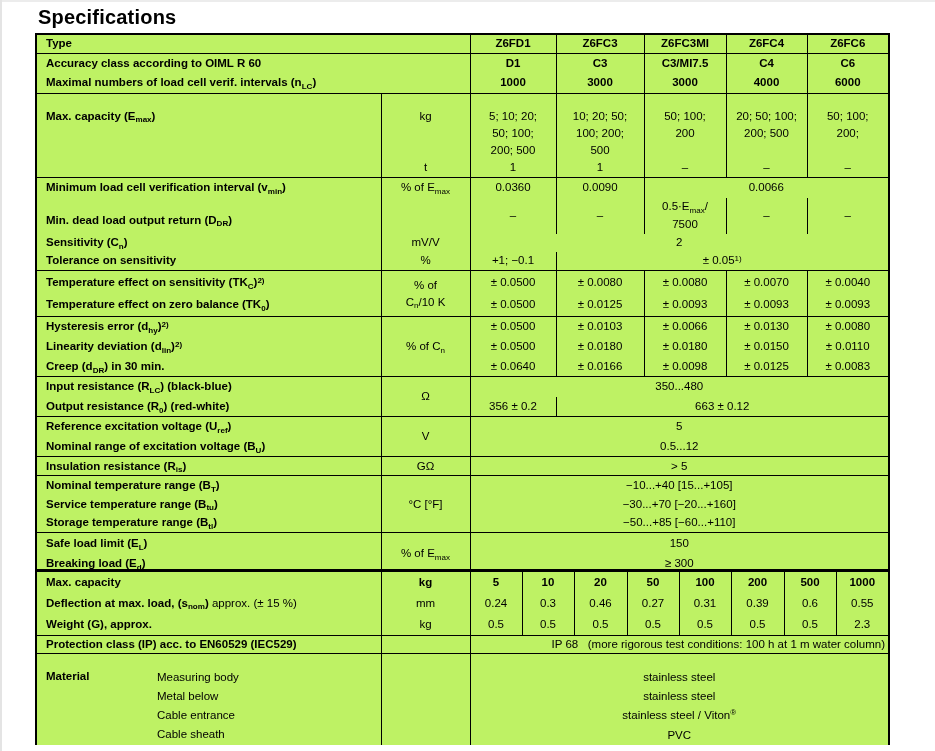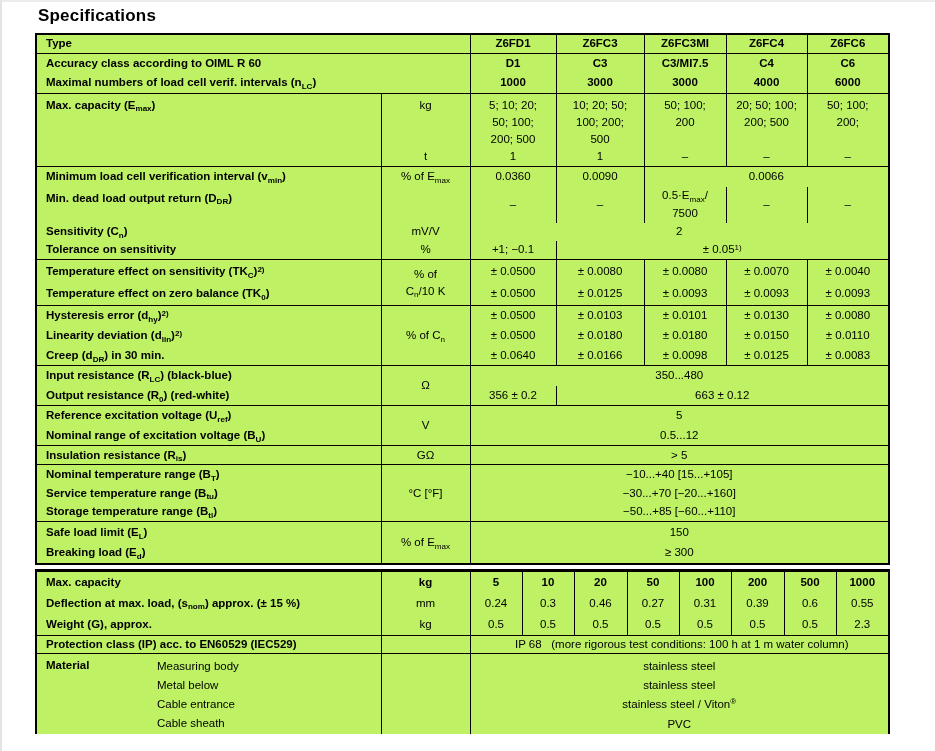--- a/index.html
+++ b/index.html
@@ -1,32 +1,32 @@
 <!DOCTYPE html>
 <html><head>
 <meta charset="utf-8">
 <style>
   *{box-sizing:border-box;margin:0;padding:0}
   html,body{width:935px;height:751px}
   body{background:#fff;font-family:"Liberation Sans",sans-serif;color:#000;overflow:hidden}
   .page{position:relative;width:935px;height:751px;background:#fff}
   .edge-top{position:absolute;left:0;top:0;width:935px;height:2px;background:#ececec}
   .edge-left{position:absolute;left:0;top:0;width:2px;height:751px;background:#e4e4e4}
-  .title{position:absolute;left:38px;top:6px;font-size:17px;font-weight:bold;letter-spacing:.2px}
+  .title{position:absolute;left:38px;top:6px;font-size:20px;font-weight:bold;letter-spacing:.2px}
   table{position:absolute;left:35px;border-collapse:collapse;table-layout:fixed;background:#bef264;border:2px solid #000}
   #t1{top:33px;width:853px}
   #t2{top:569px;width:853px;border-top:3px solid #000;border-bottom:none}
   td{padding:0 3px;text-align:center;vertical-align:middle;font-size:11.5px;line-height:1.45;overflow:hidden}
   td.lbl{text-align:left;padding-left:9px;font-weight:bold}
   .vl{border-left:1px solid #000}
   tr.bt>td{border-top:1.5px solid #000}
-  .top{vertical-align:top;padding-top:3px}
+  .top{vertical-align:top;padding-top:14px}
   .b{font-weight:bold}
-  .nb{font-weight:bold}
-  .left{text-align:center;padding-left:8px}
+  .nb{font-weight:normal}
+  .left{text-align:right;padding-left:8px}
   .ml{line-height:17px}
   sub{font-size:.7em;vertical-align:baseline;position:relative;top:.34em}
   sup{font-size:.7em;vertical-align:baseline;position:relative;top:-.42em}
   .mat{display:flex;align-items:flex-start}
   .matlbl{width:111px;flex:none}
   .matparts{font-weight:normal}
   .matparts div{line-height:19px}
   .matvals div{line-height:19px}
 </style>
 </head>
@@ -131,21 +131,21 @@
           <td class="vl">± 0.0125</td>
           <td class="vl">± 0.0093</td>
           <td class="vl">± 0.0093</td>
           <td class="vl">± 0.0093</td>
     </tr>
     <tr class="bt" style="height:20px">
       <td class="lbl">Hysteresis error (d<sub>hy</sub>)<sup>2)</sup></td>
       <td class="vl" rowspan="3">% of C<sub>n</sub></td>
       <td class="vl">± 0.0500</td>
           <td class="vl">± 0.0103</td>
-          <td class="vl">± 0.0101</td>
+          <td class="vl">± 0.0066</td>
           <td class="vl">± 0.0130</td>
           <td class="vl">± 0.0080</td>
     </tr>
     <tr style="height:20px">
       <td class="lbl">Linearity deviation (d<sub>lin</sub>)<sup>2)</sup></td>
       <td class="vl">± 0.0500</td>
           <td class="vl">± 0.0180</td>
           <td class="vl">± 0.0180</td>
           <td class="vl">± 0.0150</td>
           <td class="vl">± 0.0110</td>

